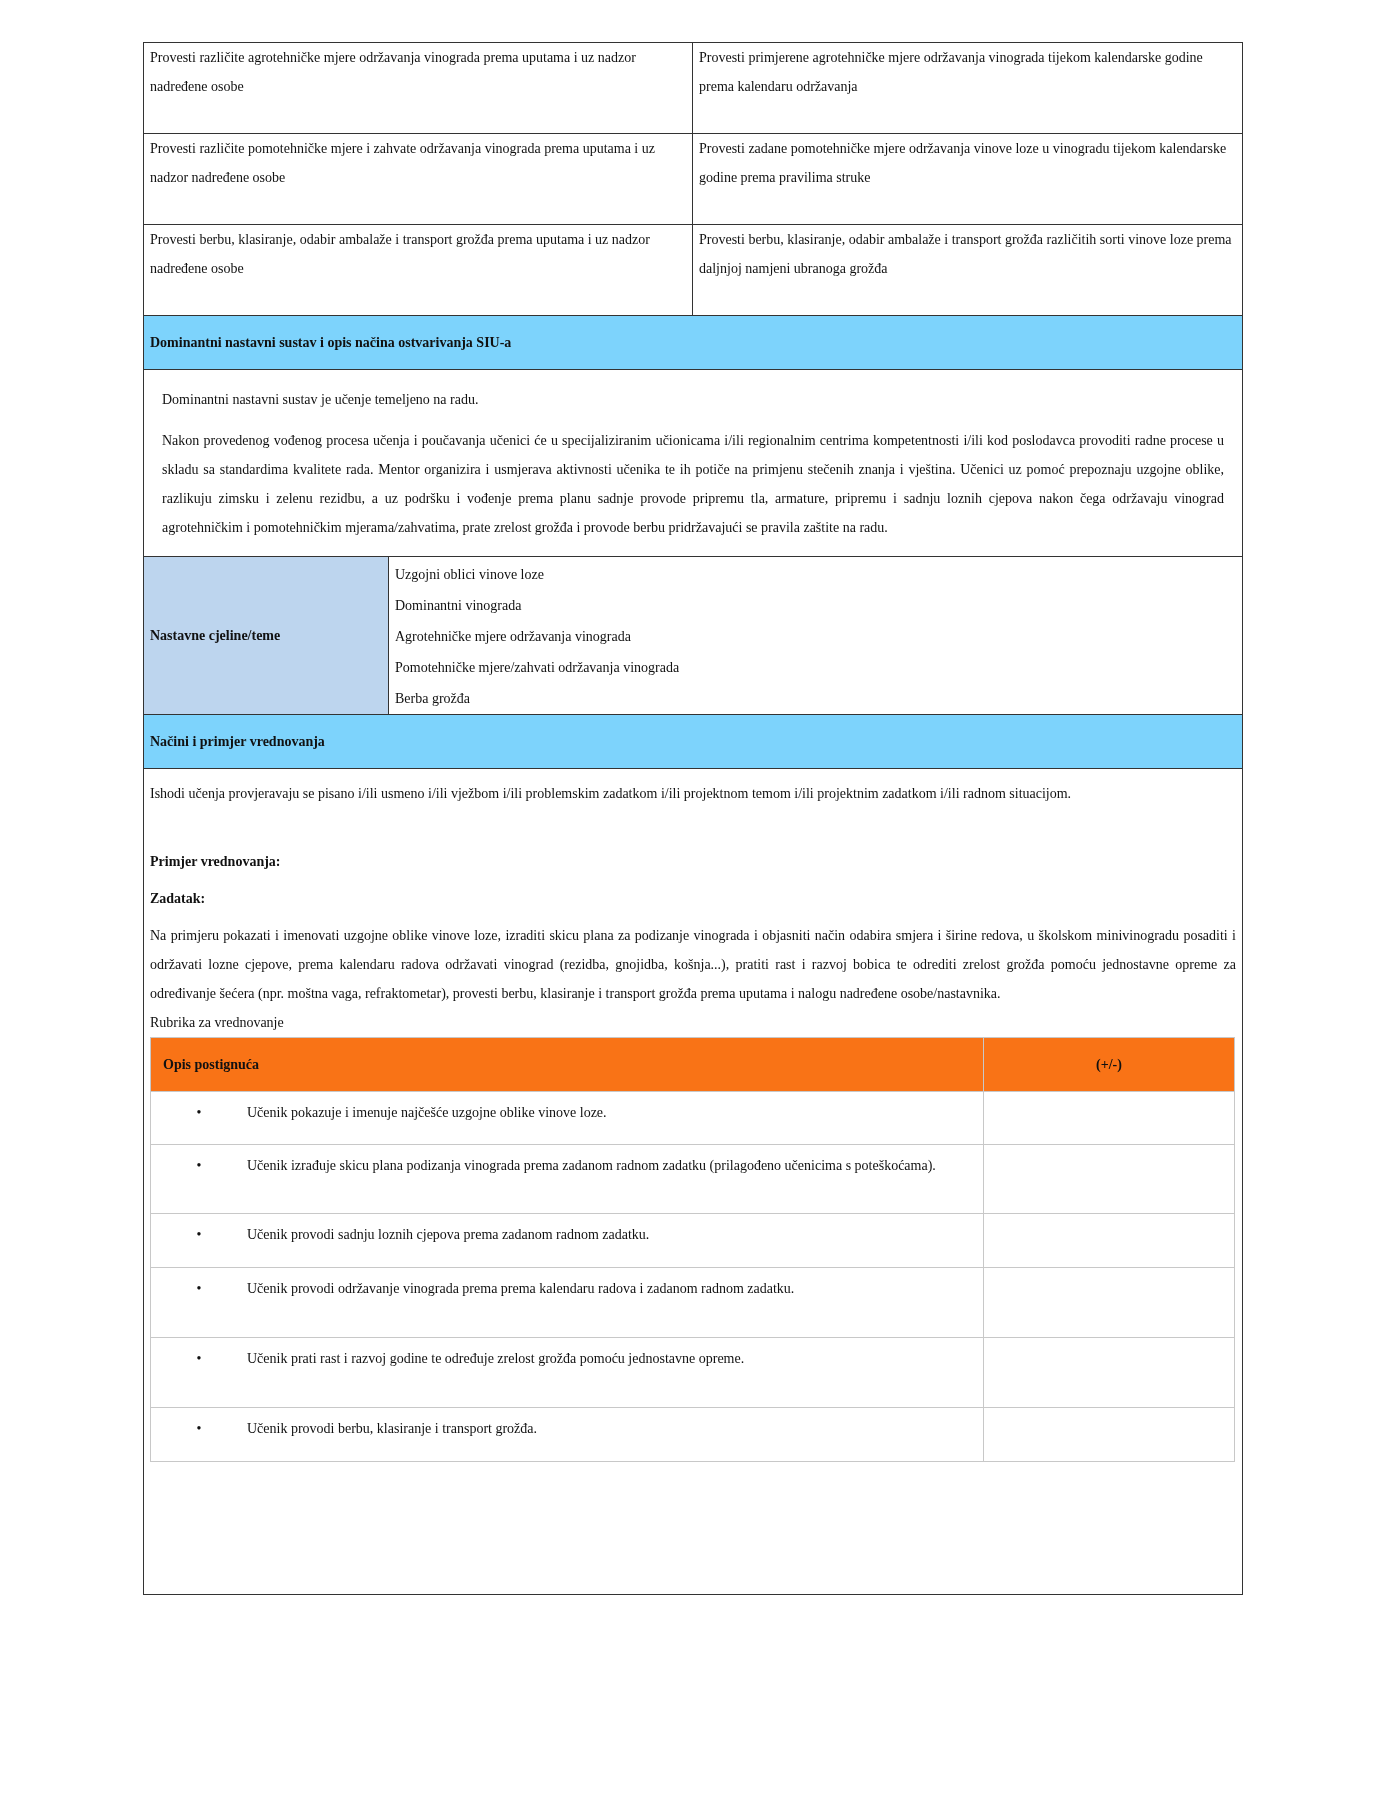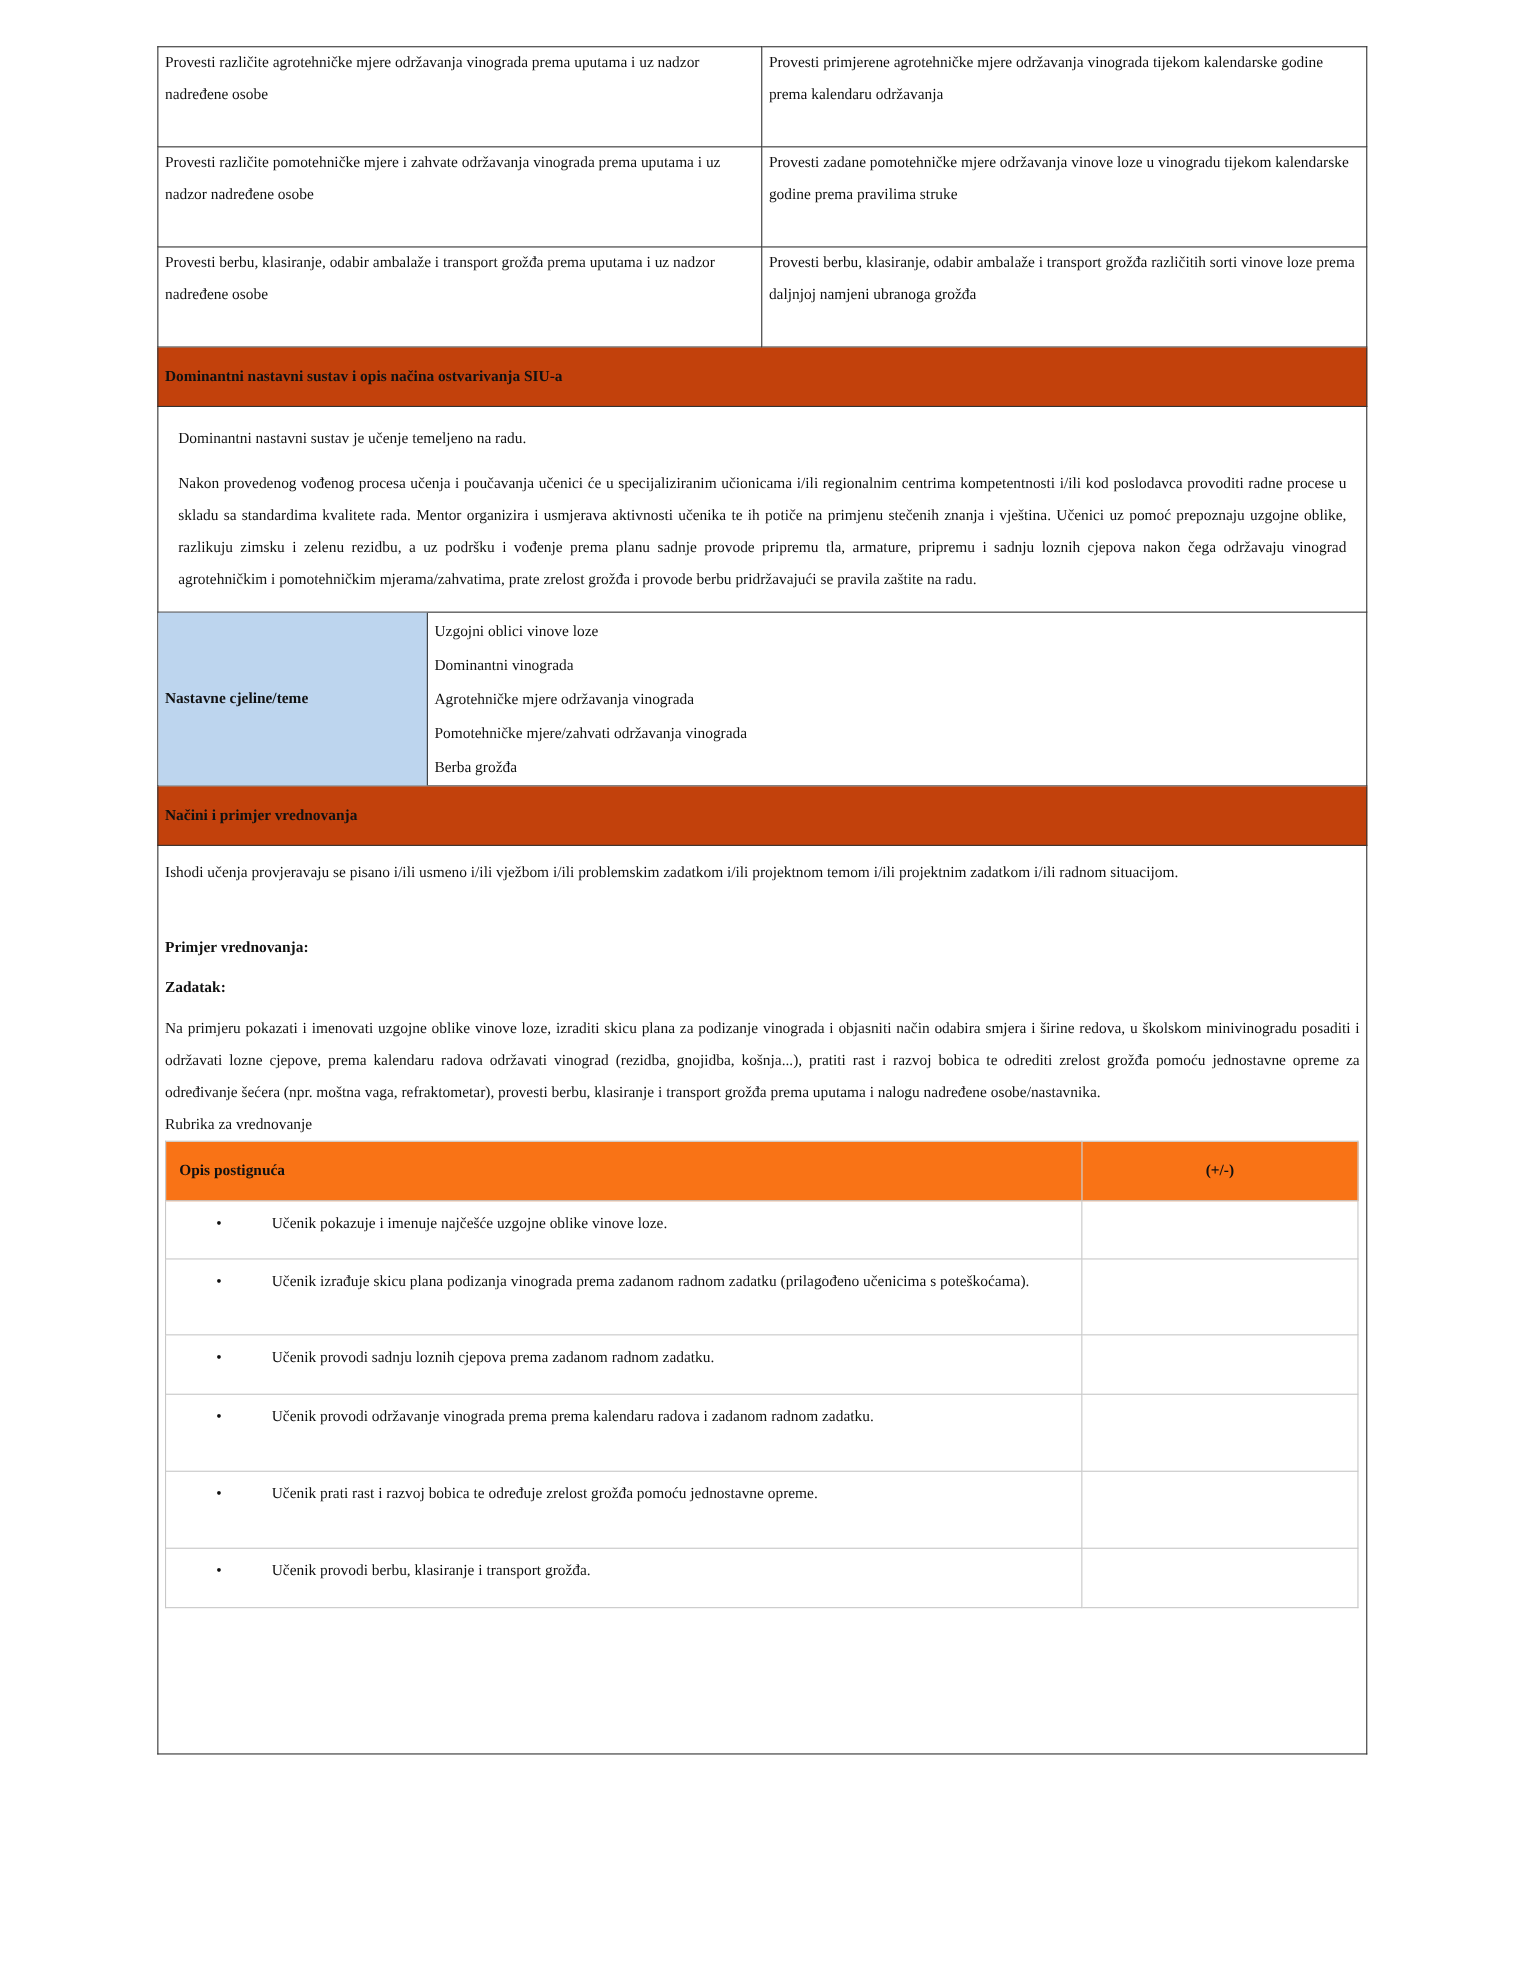--- a/index.html
+++ b/index.html
@@ -3,21 +3,21 @@
 <meta charset="utf-8">
 <style>
   html, body { margin: 0; padding: 0; background: #ffffff; }
   body { width: 1386px; height: 1797px; position: relative; font-family: "DejaVu Serif", "Liberation Serif", serif; color: #111; }
   .page { position: absolute; left: 143px; top: 42px; width: 1100px; }
   .txt { font-family: "Liberation Serif", "DejaVu Serif", serif; font-size: 14px; line-height: 29px; }
   table { border-collapse: collapse; width: 100%; }
   .outcomes td { border: 1.5px solid #333; vertical-align: top; padding: 0 6px; }
   .outcomes td.l { width: 536px; }
   .outcomes tr { border: 1.5px solid #333; }
-  .hdr { background: #c2410c; border: 1.5px solid #333; border-top: none; padding: 0 6px; height: 53px; display: flex; align-items: center; font-weight: bold; }
+  .hdr { background: #7dd3fc; border: 1.5px solid #333; border-top: none; padding: 0 6px; height: 53px; display: flex; align-items: center; font-weight: bold; }
   .block { border: 1.5px solid #333; border-top: none; padding: 3px 6px 2px 6px; text-align: justify; }
   .block p { margin: 12px; }
   .topics { display: flex; border: 1.5px solid #333; border-top: none; }
   .topics .lbl { width: 232px; background: #bdd5ee; border-right: 1.5px solid #333; display: flex; align-items: center; padding: 0 6px; font-weight: bold; }
   .topics .items { flex: 1; padding: 2px 6px 0 6px; }
   .topics .items div { line-height: 31px; font-family: Liberation Serif, serif; }
   .eval { border: 1.5px solid #333; border-top: none; padding: 10px 6px 0 6px; height: 826px; box-sizing: border-box; }
   .eval p { margin: 0; text-align: justify; }
   .eval .bold { font-weight: bold; }
   .rubric { margin-top: 0; width: 1085px; border-collapse: collapse; }
@@ -116,21 +116,21 @@
                 <span class="bullet">•</span>
                 <span class="bullet-text">Učenik provodi održavanje vinograda prema prema kalendaru radova i zadanom radnom zadatku.</span>
               </div>
             </td>
         <td class="mark"></td>
       </tr>
       <tr style="height:70px">
         <td>
               <div class="bullet-row">
                 <span class="bullet">•</span>
-                <span class="bullet-text">Učenik prati rast i razvoj bobica te određuje zrelost grožđa pomoću jednostavne opreme.</span>
+                <span class="bullet-text">Učenik prati rast i razvoj godine te određuje zrelost grožđa pomoću jednostavne opreme.</span>
               </div>
             </td>
         <td class="mark"></td>
       </tr>
       <tr style="height:54px">
         <td>
               <div class="bullet-row">
                 <span class="bullet">•</span>
                 <span class="bullet-text">Učenik provodi berbu, klasiranje i transport grožđa.</span>
               </div>

